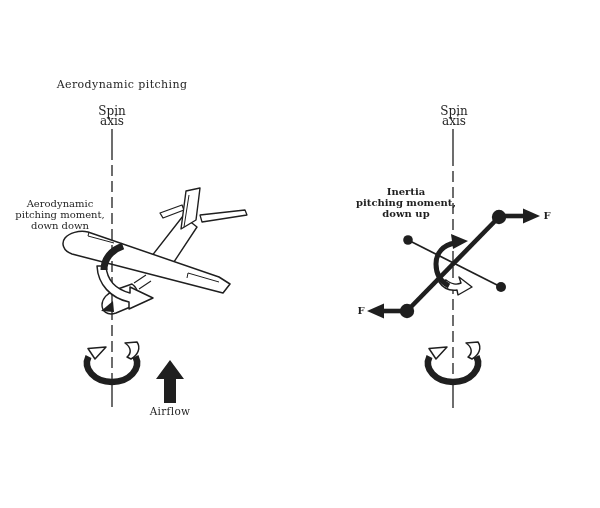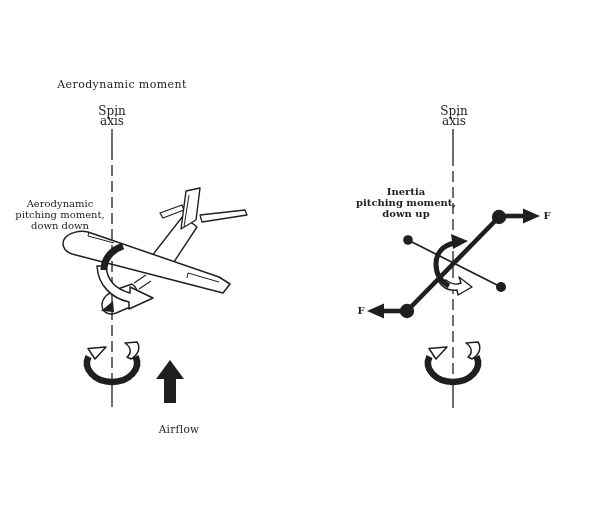--- a/index.html
+++ b/index.html
@@ -91,21 +91,21 @@
 
     <g>
       <path d="M 446,280 C 451,284 457,285 461,283 L 459,277 L 472,287 L 458,295 L 457,290 C 449,291 443,288 439,282 Z" fill="#ffffff" stroke="#1f1f1f" stroke-width="1.4"></path>
       <path d="M 455,243 C 443,245 436,253 436,264 C 436,274 441,282 449,286" fill="none" stroke="#1f1f1f" stroke-width="5"></path>
       <path d="M 468,241 L 451,234 L 453,249 Z" fill="#1f1f1f" stroke="none"></path>
     </g>
 
     <use href="#rot-glyph" transform="translate(341,0)"></use>
   </svg>
 
-  <div class="label title" style="left:122px; top:78px;">Aerodynamic moment</div>
+  <div class="label title" style="left:122px; top:78px;">Aerodynamic pitching</div>
 
 
   <div class="label spin" style="left:112px; top:107px;">
     <div>Spin</div>
     <div>axis</div>
   </div>
 
   <div class="label spin" style="left:454px; top:107px;">
     <div>Spin</div>
     <div>axis</div>
@@ -116,20 +116,20 @@
     <div>pitching moment,</div>
     <div>down down</div>
   </div>
 
   <div class="label moment" style="left:406px; top:186px;font-weight:bold;">
     <div>Inertia</div>
     <div>pitching moment,</div>
     <div>down up</div>
   </div>
 
-  <div class="label airflow" style="left:179px; top:405px;margin-top:18px;">Airflow</div>
+  <div class="label airflow" style="left:170px; top:405px;">Airflow</div>
 
   <div class="label f-label" style="left:547px; top:210px;">F</div>
 
   <div class="label f-label" style="left:361px; top:305px;">F</div>
 
 
 </div>
 
 </body></html>

